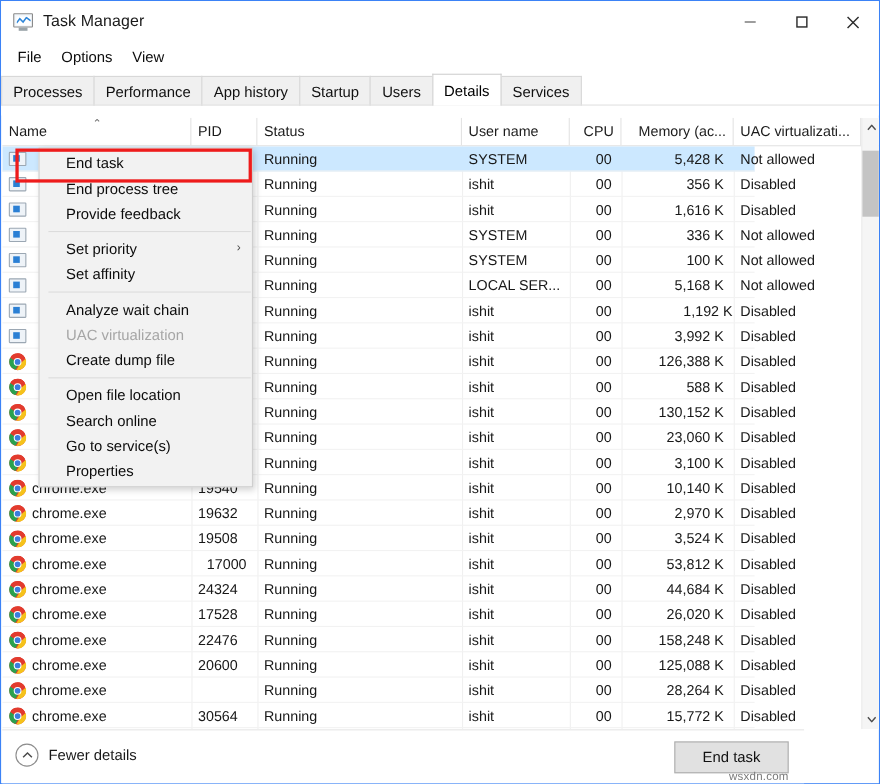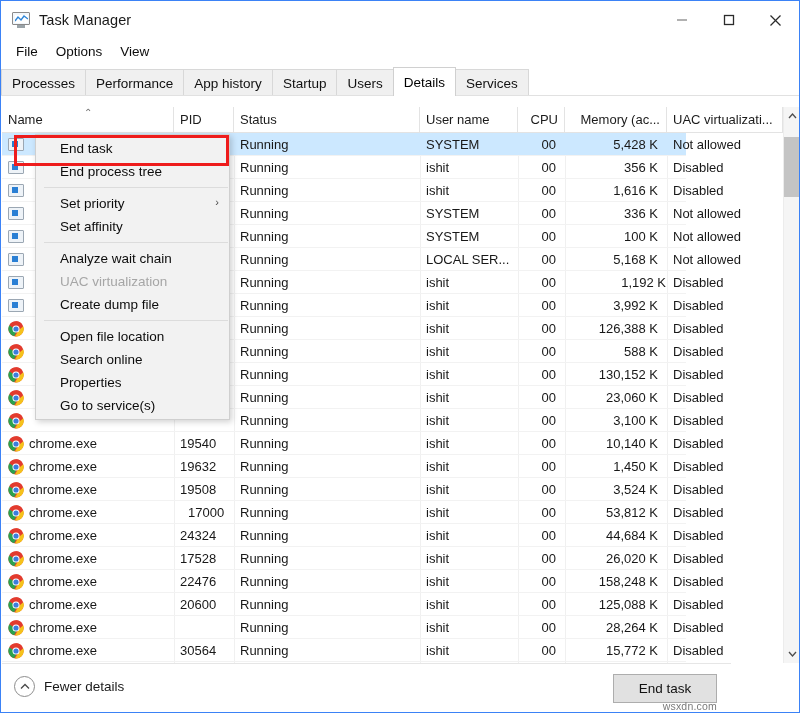--- a/index.html
+++ b/index.html
@@ -501,21 +501,21 @@
               <path d="M15.3 5.2 A7.6 7.6 0 0 1 6.9 15.4 L10.6 9.2 Z" fill="#f5c21b"></path>
               <path d="M14.75 4.4 L8 4.4 A3.6 3.6 0 0 0 4.9 6.2 L1.4 4.0 A7.6 7.6 0 0 1 14.75 4.4 Z" fill="#e23b2e"></path>
               <circle cx="8" cy="8" r="3.55" fill="#ffffff"></circle>
               <circle cx="8" cy="8" r="2.6" fill="#3b7ddd"></circle>
             </svg></div>
           <div class="cell name" style="left: 0px; width: 172px;">chrome.exe</div>
           <div class="cell " style="left: 172px; width: 60px;">19632</div>
           <div class="cell " style="left: 232px; width: 186px;">Running</div>
           <div class="cell " style="left: 418px; width: 98px;">ishit</div>
           <div class="cell num" style="left: 516px; width: 47px;">00</div>
-          <div class="cell num" style="left: 563px; width: 102px;">1,450 K</div>
+          <div class="cell num" style="left: 563px; width: 102px;">2,970 K</div>
           <div class="cell " style="left: 665px; width: 116px;">Disabled</div>
         </div>
         <div class="row" style="position: absolute; top: 345px; left: 0px;">
           <div class="ricon"><svg width="16" height="16" viewBox="0 0 16 16">
               <circle cx="8" cy="8" r="7.6" fill="#e23b2e"></circle>
               <path d="M8 0.4 A7.6 7.6 0 0 1 14.75 4.6 L8 4.6 Z" fill="#e23b2e"></path>
               <path d="M1.3 4.2 A7.6 7.6 0 0 0 6.1 15.2 L9.3 9.6 Z" fill="#2aa14f"></path>
               <path d="M15.3 5.2 A7.6 7.6 0 0 1 6.9 15.4 L10.6 9.2 Z" fill="#f5c21b"></path>
               <path d="M14.75 4.4 L8 4.4 A3.6 3.6 0 0 0 4.9 6.2 L1.4 4.0 A7.6 7.6 0 0 1 14.75 4.4 Z" fill="#e23b2e"></path>
               <circle cx="8" cy="8" r="3.55" fill="#ffffff"></circle>
@@ -672,20 +672,23 @@
     </div>
   </div>
 
   <div class="ctxmenu" id="ctxmenu">
       <div class="ctxitem">
         <span>End task</span>
       </div>
       <div class="ctxitem">
         <span>End process tree</span>
       </div>
+      <div class="ctxitem">
+        <span>Provide feedback</span>
+      </div>
       <div class="ctxsep"></div>
       <div class="ctxitem">
         <span>Set priority</span>
         <span class="subarrow">›</span>
       </div>
       <div class="ctxitem">
         <span>Set affinity</span>
       </div>
       <div class="ctxsep"></div>
       <div class="ctxitem">
@@ -698,24 +701,24 @@
         <span>Create dump file</span>
       </div>
       <div class="ctxsep"></div>
       <div class="ctxitem">
         <span>Open file location</span>
       </div>
       <div class="ctxitem">
         <span>Search online</span>
       </div>
       <div class="ctxitem">
+        <span>Go to service(s)</span>
+      </div>
+      <div class="ctxitem">
         <span>Properties</span>
-      </div>
-      <div class="ctxitem">
-        <span>Go to service(s)</span>
       </div>
     </div>
   <div class="redbox"></div>
 
   <div class="bottombar">
     <div class="fewer">
       <span class="chev-circle">
         <svg width="10" height="7" viewBox="0 0 10 7">
             <polyline points="1,5.5 5,1.5 9,5.5" fill="none" stroke="#4a4a4a" stroke-width="1.3"></polyline>
           </svg>

